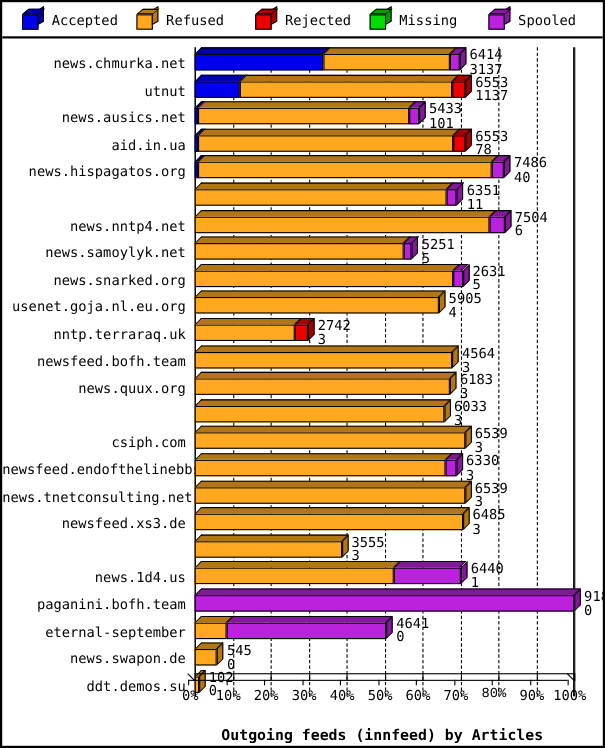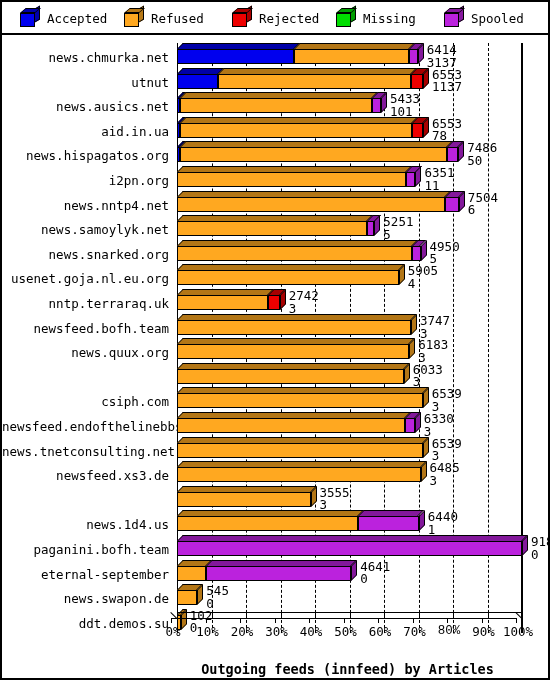--- a/index.html
+++ b/index.html
@@ -166,25 +166,24 @@
           <div class="ylabel" style="top: 8px; width: 172px; left: 0px;">news.hispagatos.org</div>
           <div class="seg" style="left: 175px; width: 2.76px; background: rgb(0, 0, 238);"></div>
           <div class="seg-top" style="left: 175px; top: 0px; width: 2.76px; background: rgb(0, 0, 167);"></div>
           <div class="seg" style="left: 177.76px; width: 267.375px; background: rgb(255, 168, 32);"></div>
           <div class="seg-top" style="left: 177.76px; top: 0px; width: 267.375px; background: rgb(179, 118, 22);"></div>
           <div class="seg" style="left: 445.135px; width: 11.04px; background: rgb(187, 34, 221);"></div>
           <div class="seg-top" style="left: 445.135px; top: 0px; width: 11.04px; background: rgb(131, 24, 155);"></div>
           <div class="seg-right" style="left: 456.175px; top: 6px; background: rgb(131, 24, 155);"></div>
           <div class="vals" style="left: 465.175px; top: 1px;">
             <div>7486</div>
-            <div>50</div>
+            <div>40</div>
           </div>
         </div>
         <div class="row" style="top: 131px; height: 24.6px;">
-          <div class="ylabel" style="top: 8px; width: 172px; left: 0px;">i2pn.org</div>
           <div class="seg" style="left: 175px; width: 228.735px; background: rgb(255, 168, 32);"></div>
           <div class="seg-top" style="left: 175px; top: 0px; width: 228.735px; background: rgb(179, 118, 22);"></div>
           <div class="seg" style="left: 403.735px; width: 9.66px; background: rgb(187, 34, 221);"></div>
           <div class="seg-top" style="left: 403.735px; top: 0px; width: 9.66px; background: rgb(131, 24, 155);"></div>
           <div class="seg-right" style="left: 413.395px; top: 6px; background: rgb(131, 24, 155);"></div>
           <div class="vals" style="left: 422.395px; top: 1px;">
             <div>6351</div>
             <div>11</div>
           </div>
         </div>
@@ -213,21 +212,21 @@
           </div>
         </div>
         <div class="row" style="top: 204.8px; height: 24.6px;">
           <div class="ylabel" style="top: 8px; width: 172px; left: 0px;">news.snarked.org</div>
           <div class="seg" style="left: 175px; width: 235.29px; background: rgb(255, 168, 32);"></div>
           <div class="seg-top" style="left: 175px; top: 0px; width: 235.29px; background: rgb(179, 118, 22);"></div>
           <div class="seg" style="left: 410.29px; width: 8.28px; background: rgb(187, 34, 221);"></div>
           <div class="seg-top" style="left: 410.29px; top: 0px; width: 8.28px; background: rgb(131, 24, 155);"></div>
           <div class="seg-right" style="left: 418.57px; top: 6px; background: rgb(131, 24, 155);"></div>
           <div class="vals" style="left: 427.57px; top: 1px;">
-            <div>4950</div>
+            <div>2631</div>
             <div>5</div>
           </div>
         </div>
         <div class="row" style="top: 229.4px; height: 24.6px;">
           <div class="ylabel" style="top: 8px; width: 172px; left: 0px;">usenet.goja.nl.eu.org</div>
           <div class="seg" style="left: 175px; width: 221.835px; background: rgb(255, 168, 32);"></div>
           <div class="seg-top" style="left: 175px; top: 0px; width: 221.835px; background: rgb(179, 118, 22);"></div>
           <div class="seg-right" style="left: 396.835px; top: 6px; background: rgb(179, 118, 22);"></div>
           <div class="vals" style="left: 405.835px; top: 1px;">
             <div>5905</div>
@@ -245,21 +244,21 @@
             <div>2742</div>
             <div>3</div>
           </div>
         </div>
         <div class="row" style="top: 279px; height: 24.6px;">
           <div class="ylabel" style="top: 8px; width: 172px; left: 0px;">newsfeed.bofh.team</div>
           <div class="seg" style="left: 175px; width: 233.91px; background: rgb(255, 168, 32);"></div>
           <div class="seg-top" style="left: 175px; top: 0px; width: 233.91px; background: rgb(179, 118, 22);"></div>
           <div class="seg-right" style="left: 408.91px; top: 6px; background: rgb(179, 118, 22);"></div>
           <div class="vals" style="left: 417.91px; top: 1px;">
-            <div>3747</div>
+            <div>4564</div>
             <div>3</div>
           </div>
         </div>
         <div class="row" style="top: 303.2px; height: 24.6px;">
           <div class="ylabel" style="top: 8px; width: 172px; left: 0px;">news.quux.org</div>
           <div class="seg" style="left: 175px; width: 232.185px; background: rgb(255, 168, 32);"></div>
           <div class="seg-top" style="left: 175px; top: 0px; width: 232.185px; background: rgb(179, 118, 22);"></div>
           <div class="seg-right" style="left: 407.185px; top: 6px; background: rgb(179, 118, 22);"></div>
           <div class="vals" style="left: 416.185px; top: 1px;">
             <div>6183</div>

